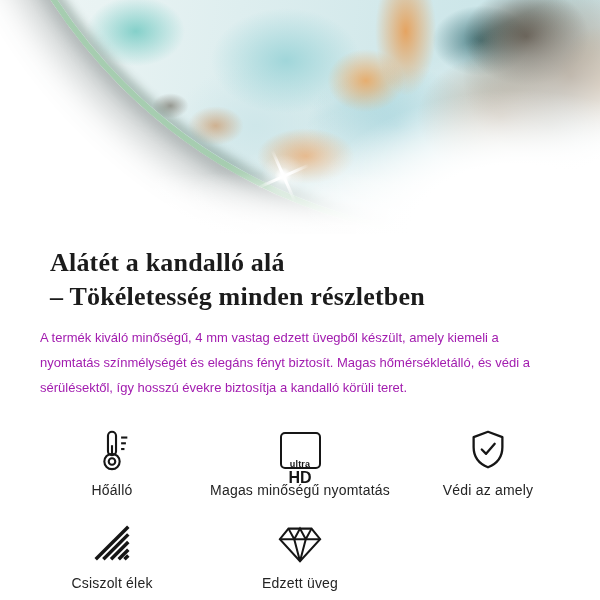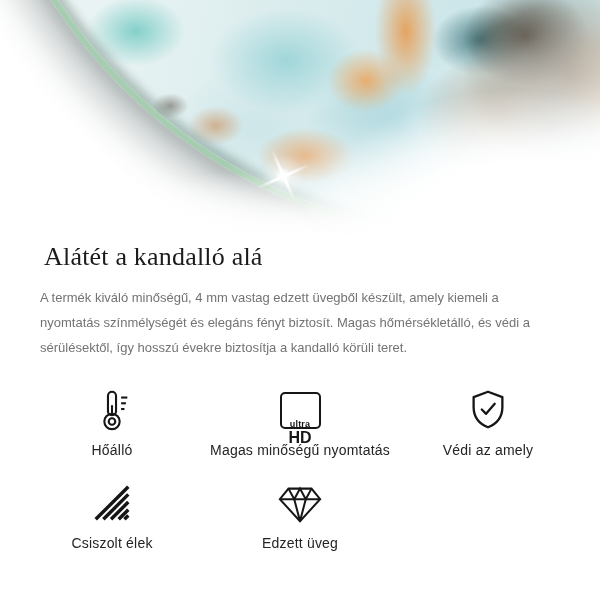--- a/index.html
+++ b/index.html
@@ -52,25 +52,25 @@
     background:linear-gradient(90deg, rgba(255,255,255,0), #fff 38% 62%, rgba(255,255,255,0));
   }
   .sparkle::after{
     content:"";position:absolute;left:26.5px;top:0;width:3px;height:56px;
     background:linear-gradient(180deg, rgba(255,255,255,0), #fff 38% 62%, rgba(255,255,255,0));
   }
 
   
   .content{padding:2px 40px 0;}
   .title{
-    font-family:"Liberation Serif","DejaVu Serif",serif;font-weight:400;
-    font-size:26px;line-height:34px;color:#1b1b1b;margin:4px;letter-spacing:.2px;
+    font-family:"Liberation Serif","DejaVu Serif",serif;font-weight:700;
+    font-size:26px;line-height:34px;color:#1b1b1b;margin:10px;letter-spacing:.2px;
   }
   .desc{
-    margin:11px 0 0;font-size:13px;line-height:25px;color:#737373;max-width:532px;
+    margin:11px 0 0;font-size:13px;line-height:25px;color:#a21caf;max-width:532px;
   }
 
   
   .features{
     display:grid;grid-template-columns:repeat(3,1fr);row-gap:21px;column-gap:8px;
     margin:26px 22px 0;
   }
   .feature{display:flex;flex-direction:column;align-items:center;}
   .icon-box{height:48px;display:flex;align-items:center;justify-content:center;color:#161616;}
   .feature-label{margin-top:8px;font-size:14px;color:#242424;text-align:center;letter-spacing:.2px;}
@@ -90,20 +90,21 @@
 <div class="canvas">
 
   <div class="hero">
     <div class="disc"></div>
     <div class="sparkle"></div>
   </div>
 
   <div class="content">
     <h1 class="title">
       <span>Alátét a kandalló alá</span><br>
+      <span>– Tökéletesség minden részletben</span>
     </h1>
     <p class="desc">A termék kiváló minőségű, 4 mm vastag edzett üvegből készült, amely kiemeli a nyomtatás színmélységét és elegáns fényt biztosít. Magas hőmérsékletálló, és védi a sérülésektől, így hosszú évekre biztosítja a kandalló körüli teret.</p>
   </div>
 
   <div class="features">
 
     <div class="feature">
       <div class="icon-box">
         <svg class="fi" width="46" height="46" viewBox="0 0 48 48" fill="none" stroke="#161616" stroke-width="2.2">
           <rect x="19.8" y="5" width="8.4" height="24.5" rx="4.2"></rect>

